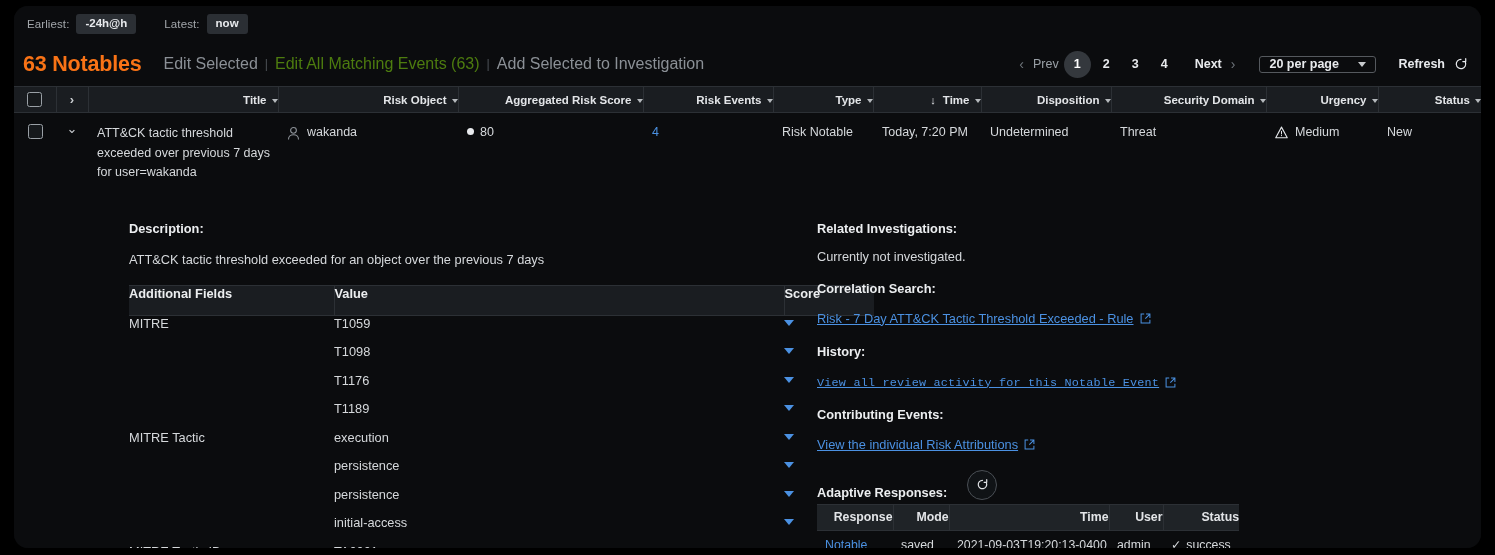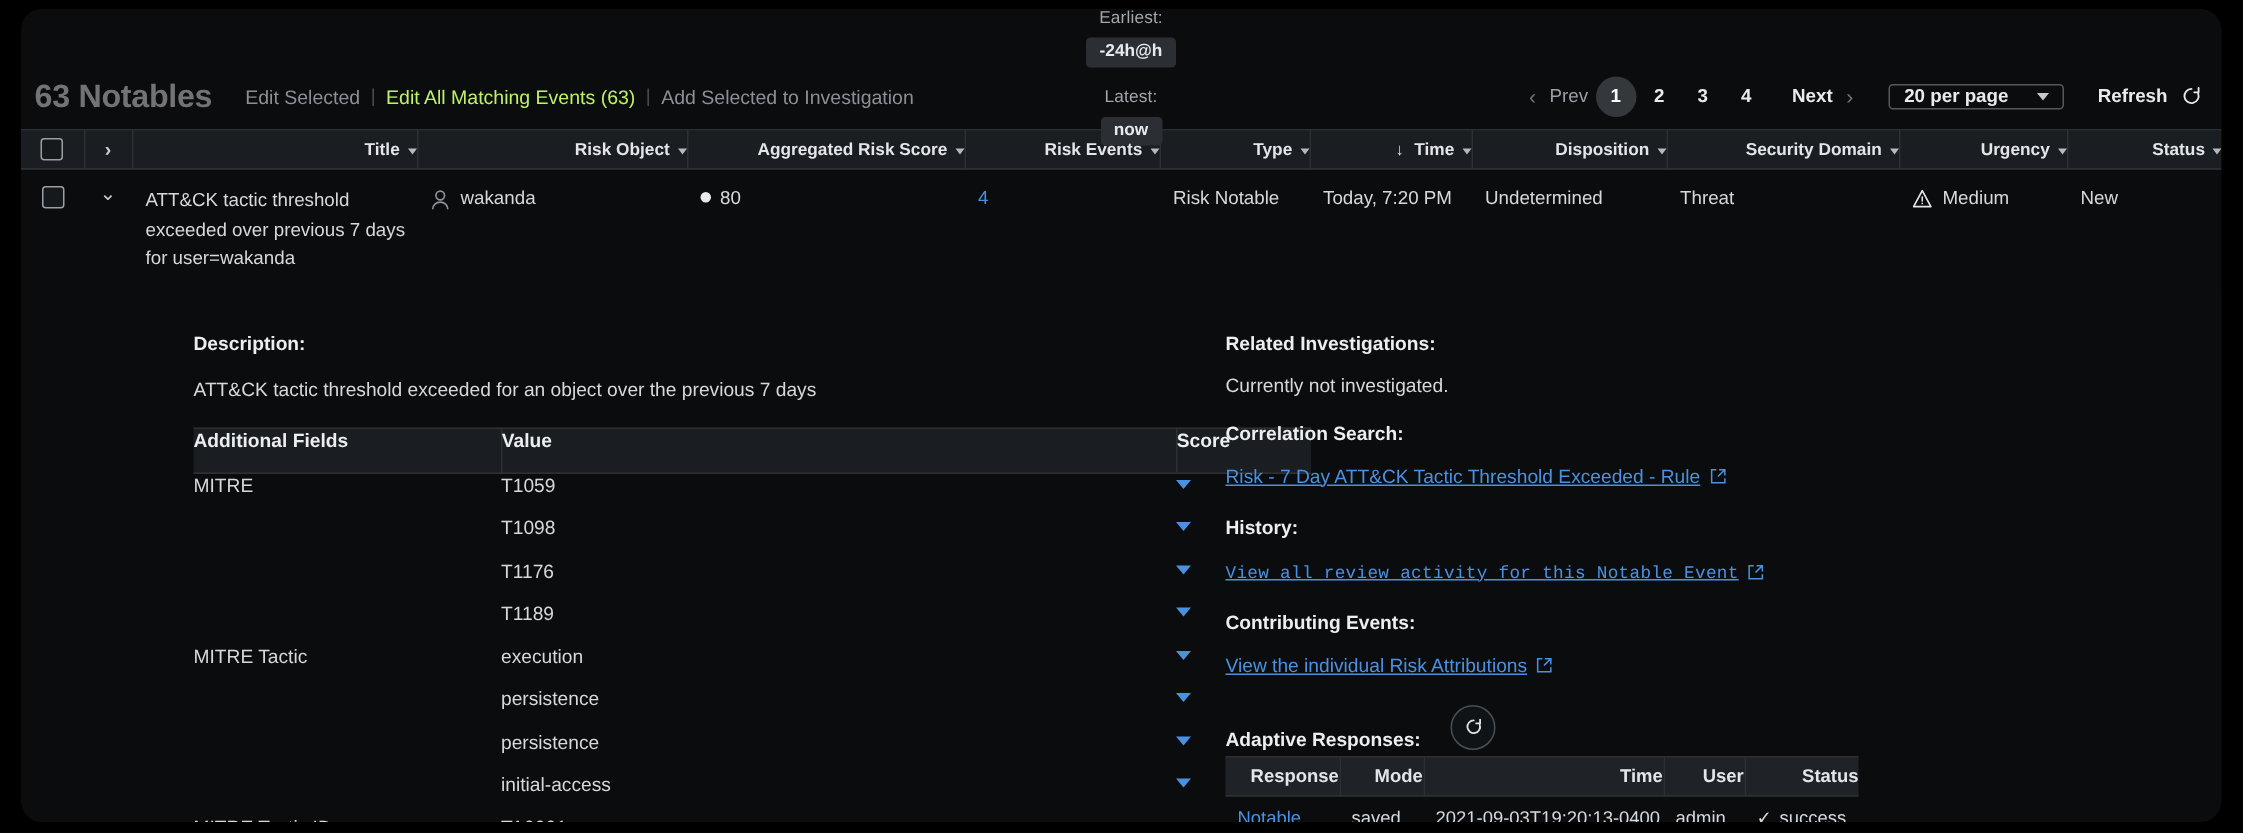--- a/index.html
+++ b/index.html
@@ -20,21 +20,20 @@
   }
 
   
   .timebar {
     height: 36px;
     display: flex;
     align-items: center;
     padding-left: 13px;
     gap: 7px;
     background: #0b0c0e;
-    flex-direction: column;
   }
   .tb-label {
     font-size: 11.5px;
     color: #a3a7ab;
     letter-spacing: .1px;
   }
   .tb-chip {
     background: #2b2f34;
     color: #e8eaed;
     font-size: 11.5px;
@@ -49,30 +48,30 @@
   .titlerow {
     height: 44px;
     display: flex;
     align-items: center;
     padding: 0 13px 0 9px;
     background: #0b0c0e;
   }
   .page-title {
     font-size: 21.5px;
     font-weight: 700;
-    color: #737373;
+    color: #f97316;
     letter-spacing: -.2px;
     margin-right: 22px;
   }
   .act-link {
-    font-size: 13px;
+    font-size: 16px;
     color: #8b9096;
     white-space: nowrap;
   }
-  .act-link.enabled { color: #bef264; }
+  .act-link.enabled { color: #4d7c0f; }
   .act-sep {
     color: #4a4f55;
     font-size: 12.5px;
     margin: 0 7px;
   }
   .spacer { flex: 1 1 auto; }
 
   
   .pager { display: flex; align-items: center; gap: 2px; }
   .pg-arrow {

